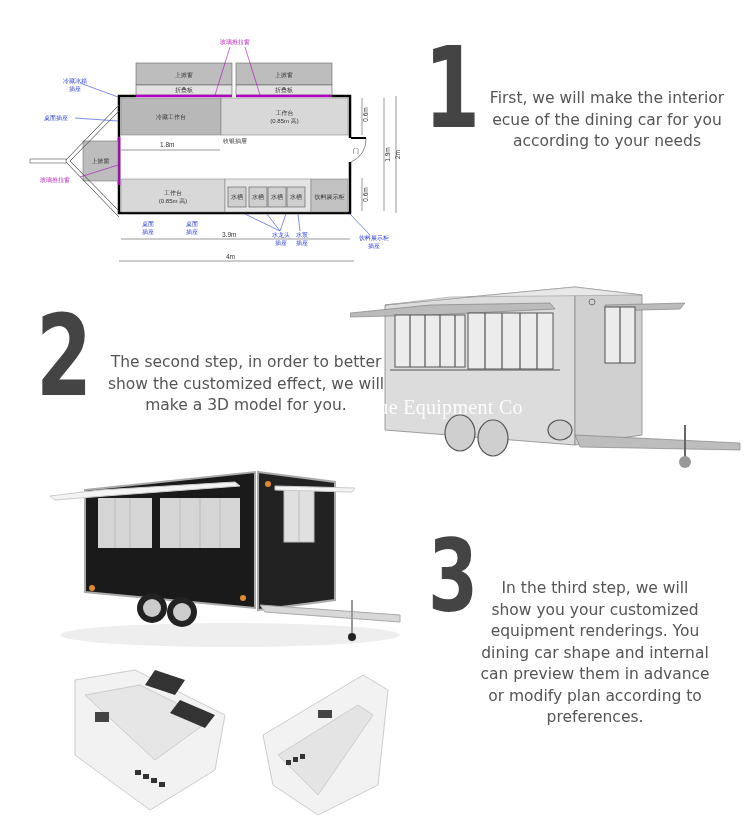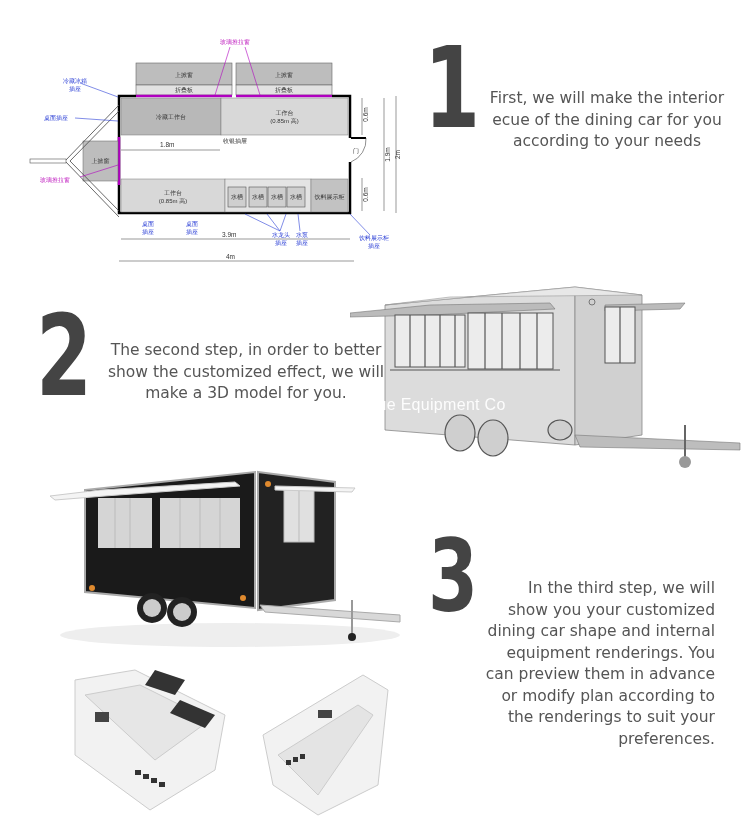--- a/index.html
+++ b/index.html
@@ -4,21 +4,21 @@
 <style>
   html,body{margin:0;padding:0;background:#fff;}
   body{width:750px;height:829px;position:relative;overflow:hidden;font-family:"Liberation Sans",sans-serif;color:#555;}
   .abs{position:absolute;}
   .bignum{position:absolute;font-family:"DejaVu Sans",sans-serif;font-weight:bold;color:#444;line-height:1;transform:scaleX(0.72);transform-origin:left top;}
   .step-text{position:absolute;font-family:"DejaVu Sans",sans-serif;color:#555;text-align:center;font-size:15.5px;line-height:21.5px;}
   .plan-label{position:absolute;font-size:6px;color:#333;text-align:center;line-height:8px;}
   .plan-note{position:absolute;font-size:6px;color:#2b3fd6;text-align:center;line-height:8px;}
   .plan-note-pink{position:absolute;font-size:6px;color:#c020c0;text-align:center;line-height:8px;}
   .dim{position:absolute;font-size:6.5px;color:#333;}
-  .watermark{position:absolute;left:360px;top:396px;font-size:16px;color:rgba(255,255,255,0.92);letter-spacing:0.3px;font-family:Liberation Sans, sans-serif;}
+  .watermark{position:absolute;left:360px;top:396px;font-size:20px;color:rgba(255,255,255,0.92);letter-spacing:0.3px;font-family:Liberation Serif, serif;}
 </style>
 </head>
 <body>
 
 <div class="abs" style="left:20px;top:25px;width:400px;height:250px;">
   <svg width="400" height="250" viewBox="0 0 400 250">
 
     <rect x="116" y="38" width="96" height="22" fill="#bdbdbd" stroke="#666" stroke-width="0.6"></rect>
     <rect x="116" y="60" width="96" height="10" fill="#e2e2e2" stroke="#666" stroke-width="0.6"></rect>
     <rect x="216" y="38" width="96" height="22" fill="#bdbdbd" stroke="#666" stroke-width="0.6"></rect>
@@ -114,21 +114,21 @@
 </div>
 
 <div class="bignum" style="left:424px;top:32px;font-size:112px;">1</div>
 <div class="step-text" style="left:472px;top:88px;width:270px;">
   <div>First, we will make the interior</div>
   <div>ecue of the dining car for you</div>
   <div>according to your needs</div>
 </div>
 
 <div class="bignum" style="left:36px;top:300px;font-size:112px;">2</div>
-<div class="step-text" style="left:96px;top:340px;width:300px;">
+<div class="step-text" style="left:96px;top:352px;width:300px;">
   <div>The second step, in order to better</div>
   <div>show the customized effect, we will</div>
   <div>make a 3D model for you.</div>
 </div>
 
 <div class="abs" style="left:350px;top:275px;width:400px;height:200px;">
   <svg width="400" height="200" viewBox="0 0 400 200">
 
     <polygon points="35,30 225,12 225,170 35,155" fill="#dcdcdc" stroke="#888" stroke-width="0.8"></polygon>
 
@@ -233,22 +233,21 @@
     <rect x="60" y="45" width="14" height="8" fill="#444"></rect>
     <g fill="#333">
         <rect x="28" y="95" width="5" height="5"></rect>
         <rect x="35" y="92" width="5" height="5"></rect>
         <rect x="42" y="89" width="5" height="5"></rect>
       </g>
   </svg>
 </div>
 
 <div class="bignum" style="left:428px;top:527px;font-size:100px;">3</div>
-<div class="step-text" style="left:475px;top:578px;width:240px;text-align:right;">
+<div class="step-text" style="left:475px;top:578px;width:240px;">
   <div>In the third step, we will</div>
   <div>show you your customized</div>
+  <div>equipment renderings. You</div>
   <div>dining car shape and internal</div>
-  <div>equipment renderings. You</div>
   <div>can preview them in advance</div>
   <div>or modify plan according to</div>
-  <div>the renderings to suit your</div>
   <div>preferences.</div>
 </div>
 
 </body></html>

